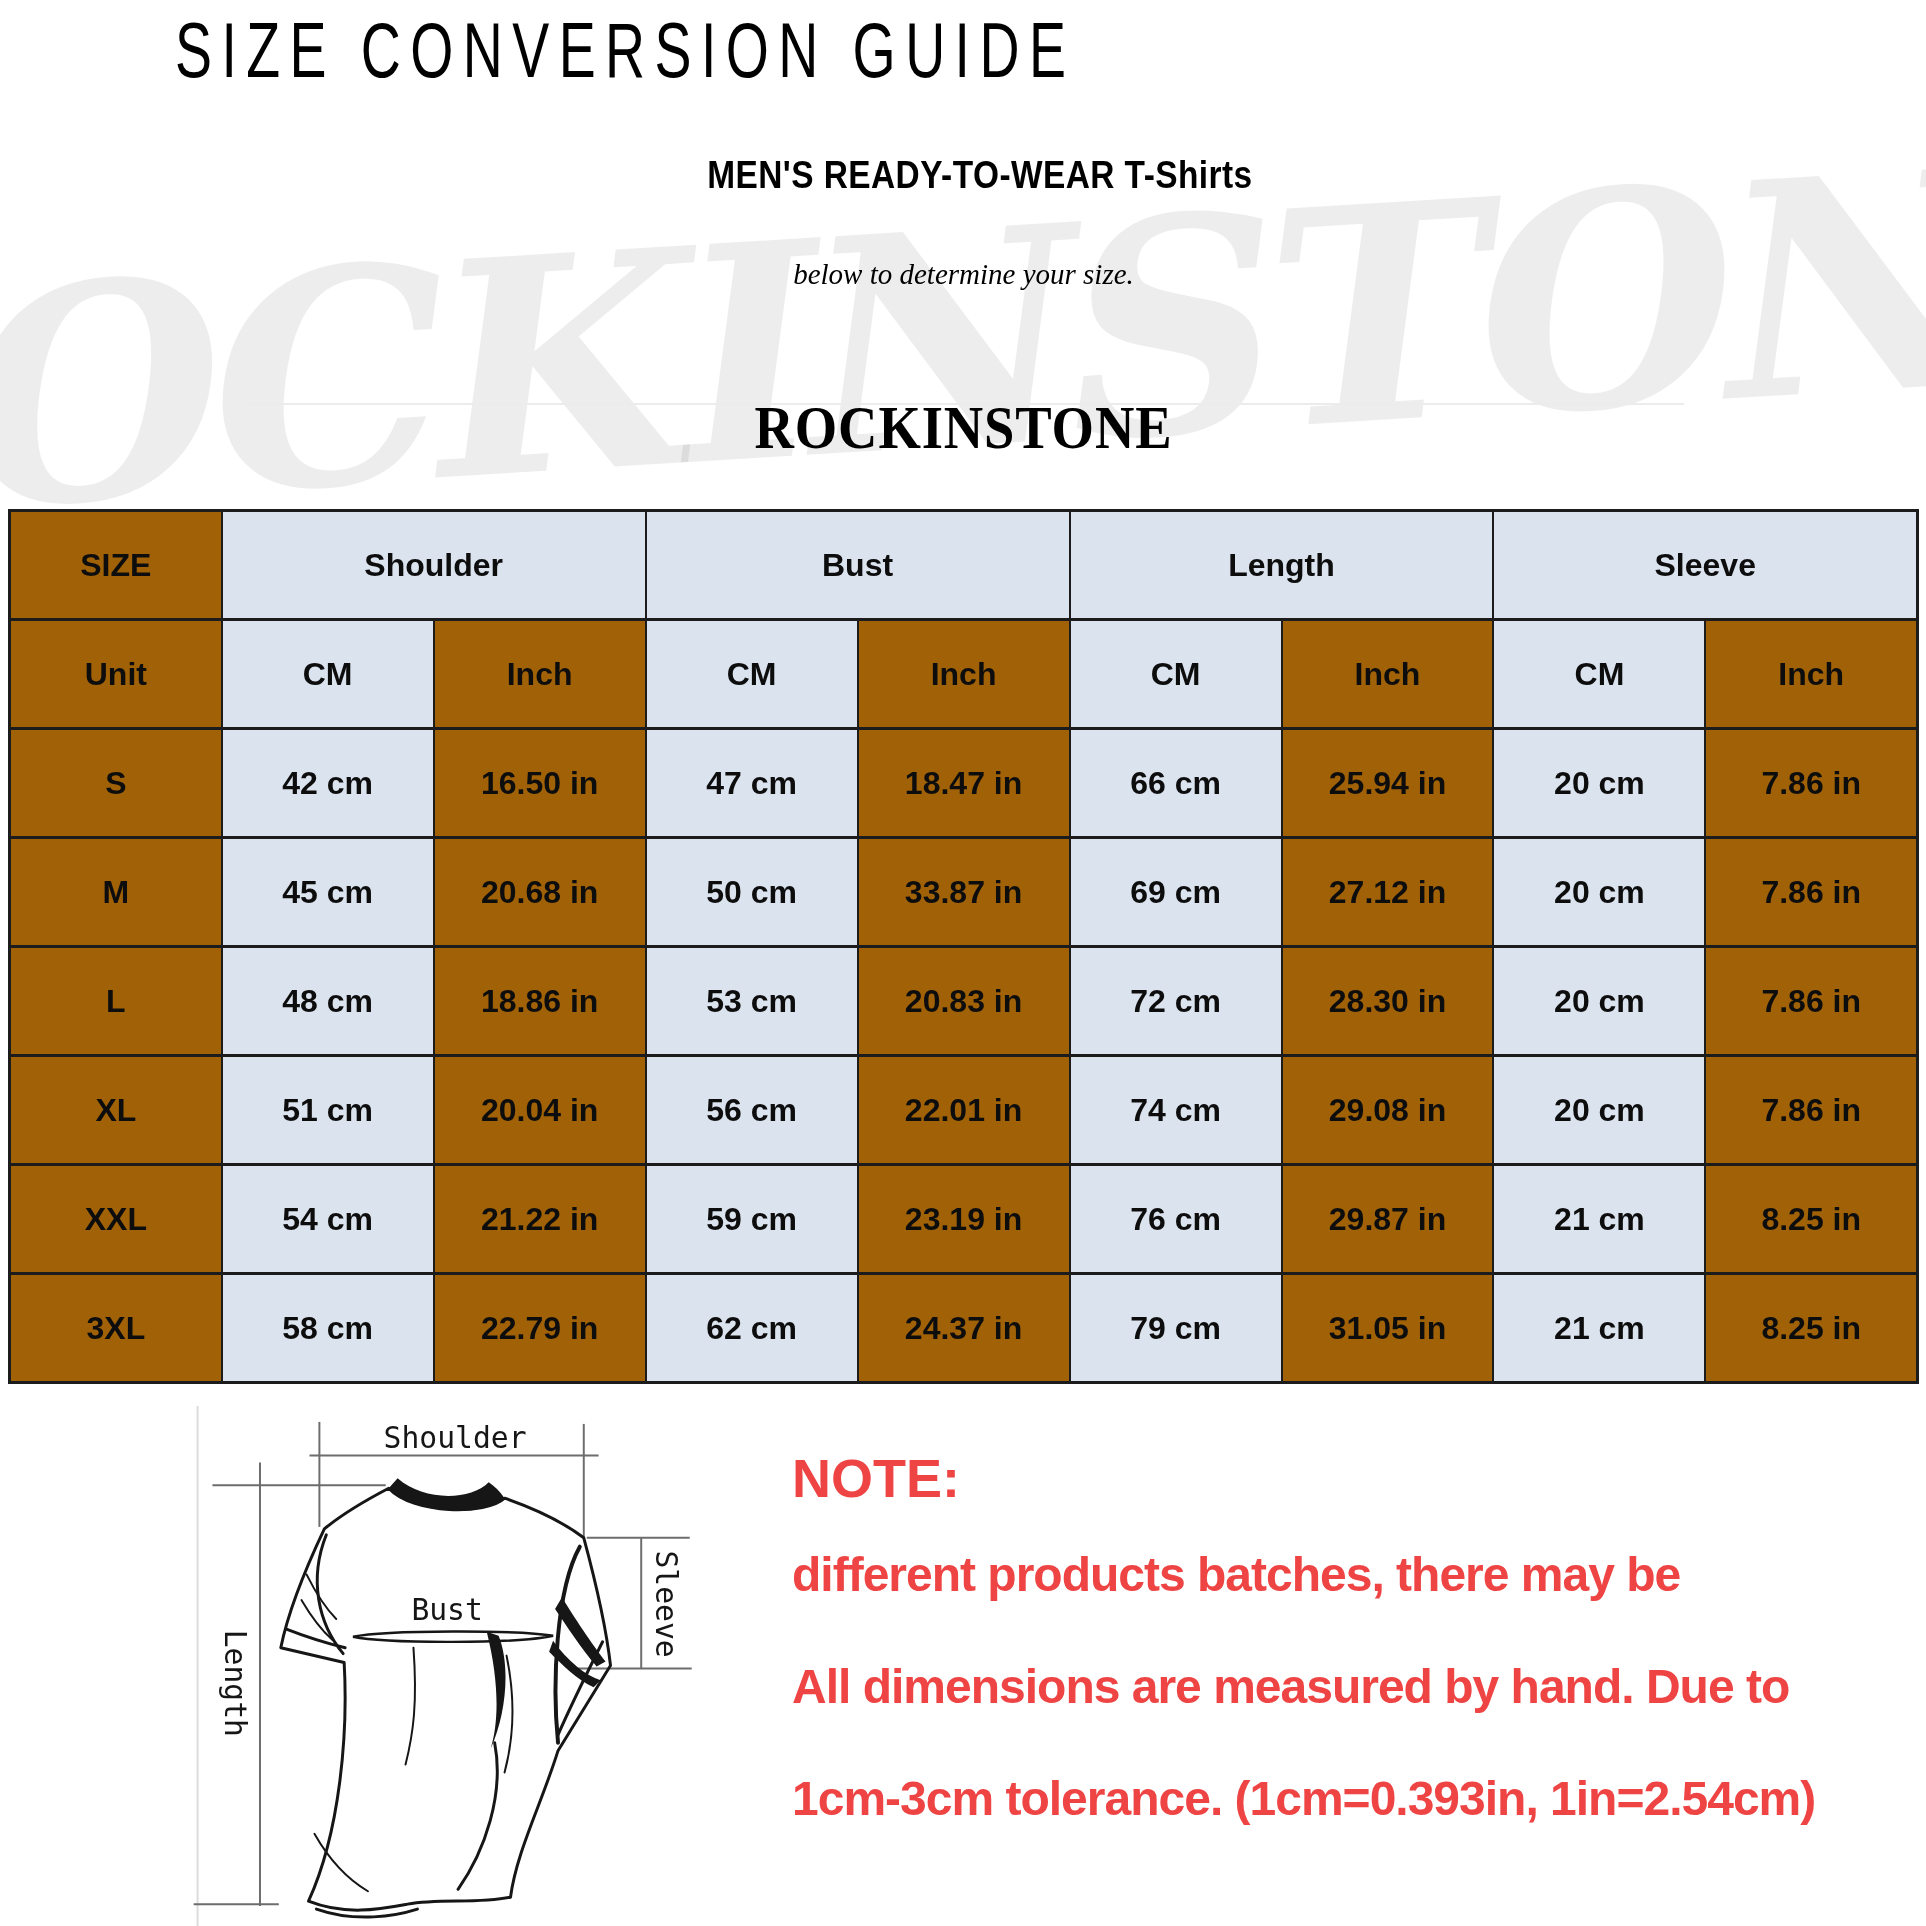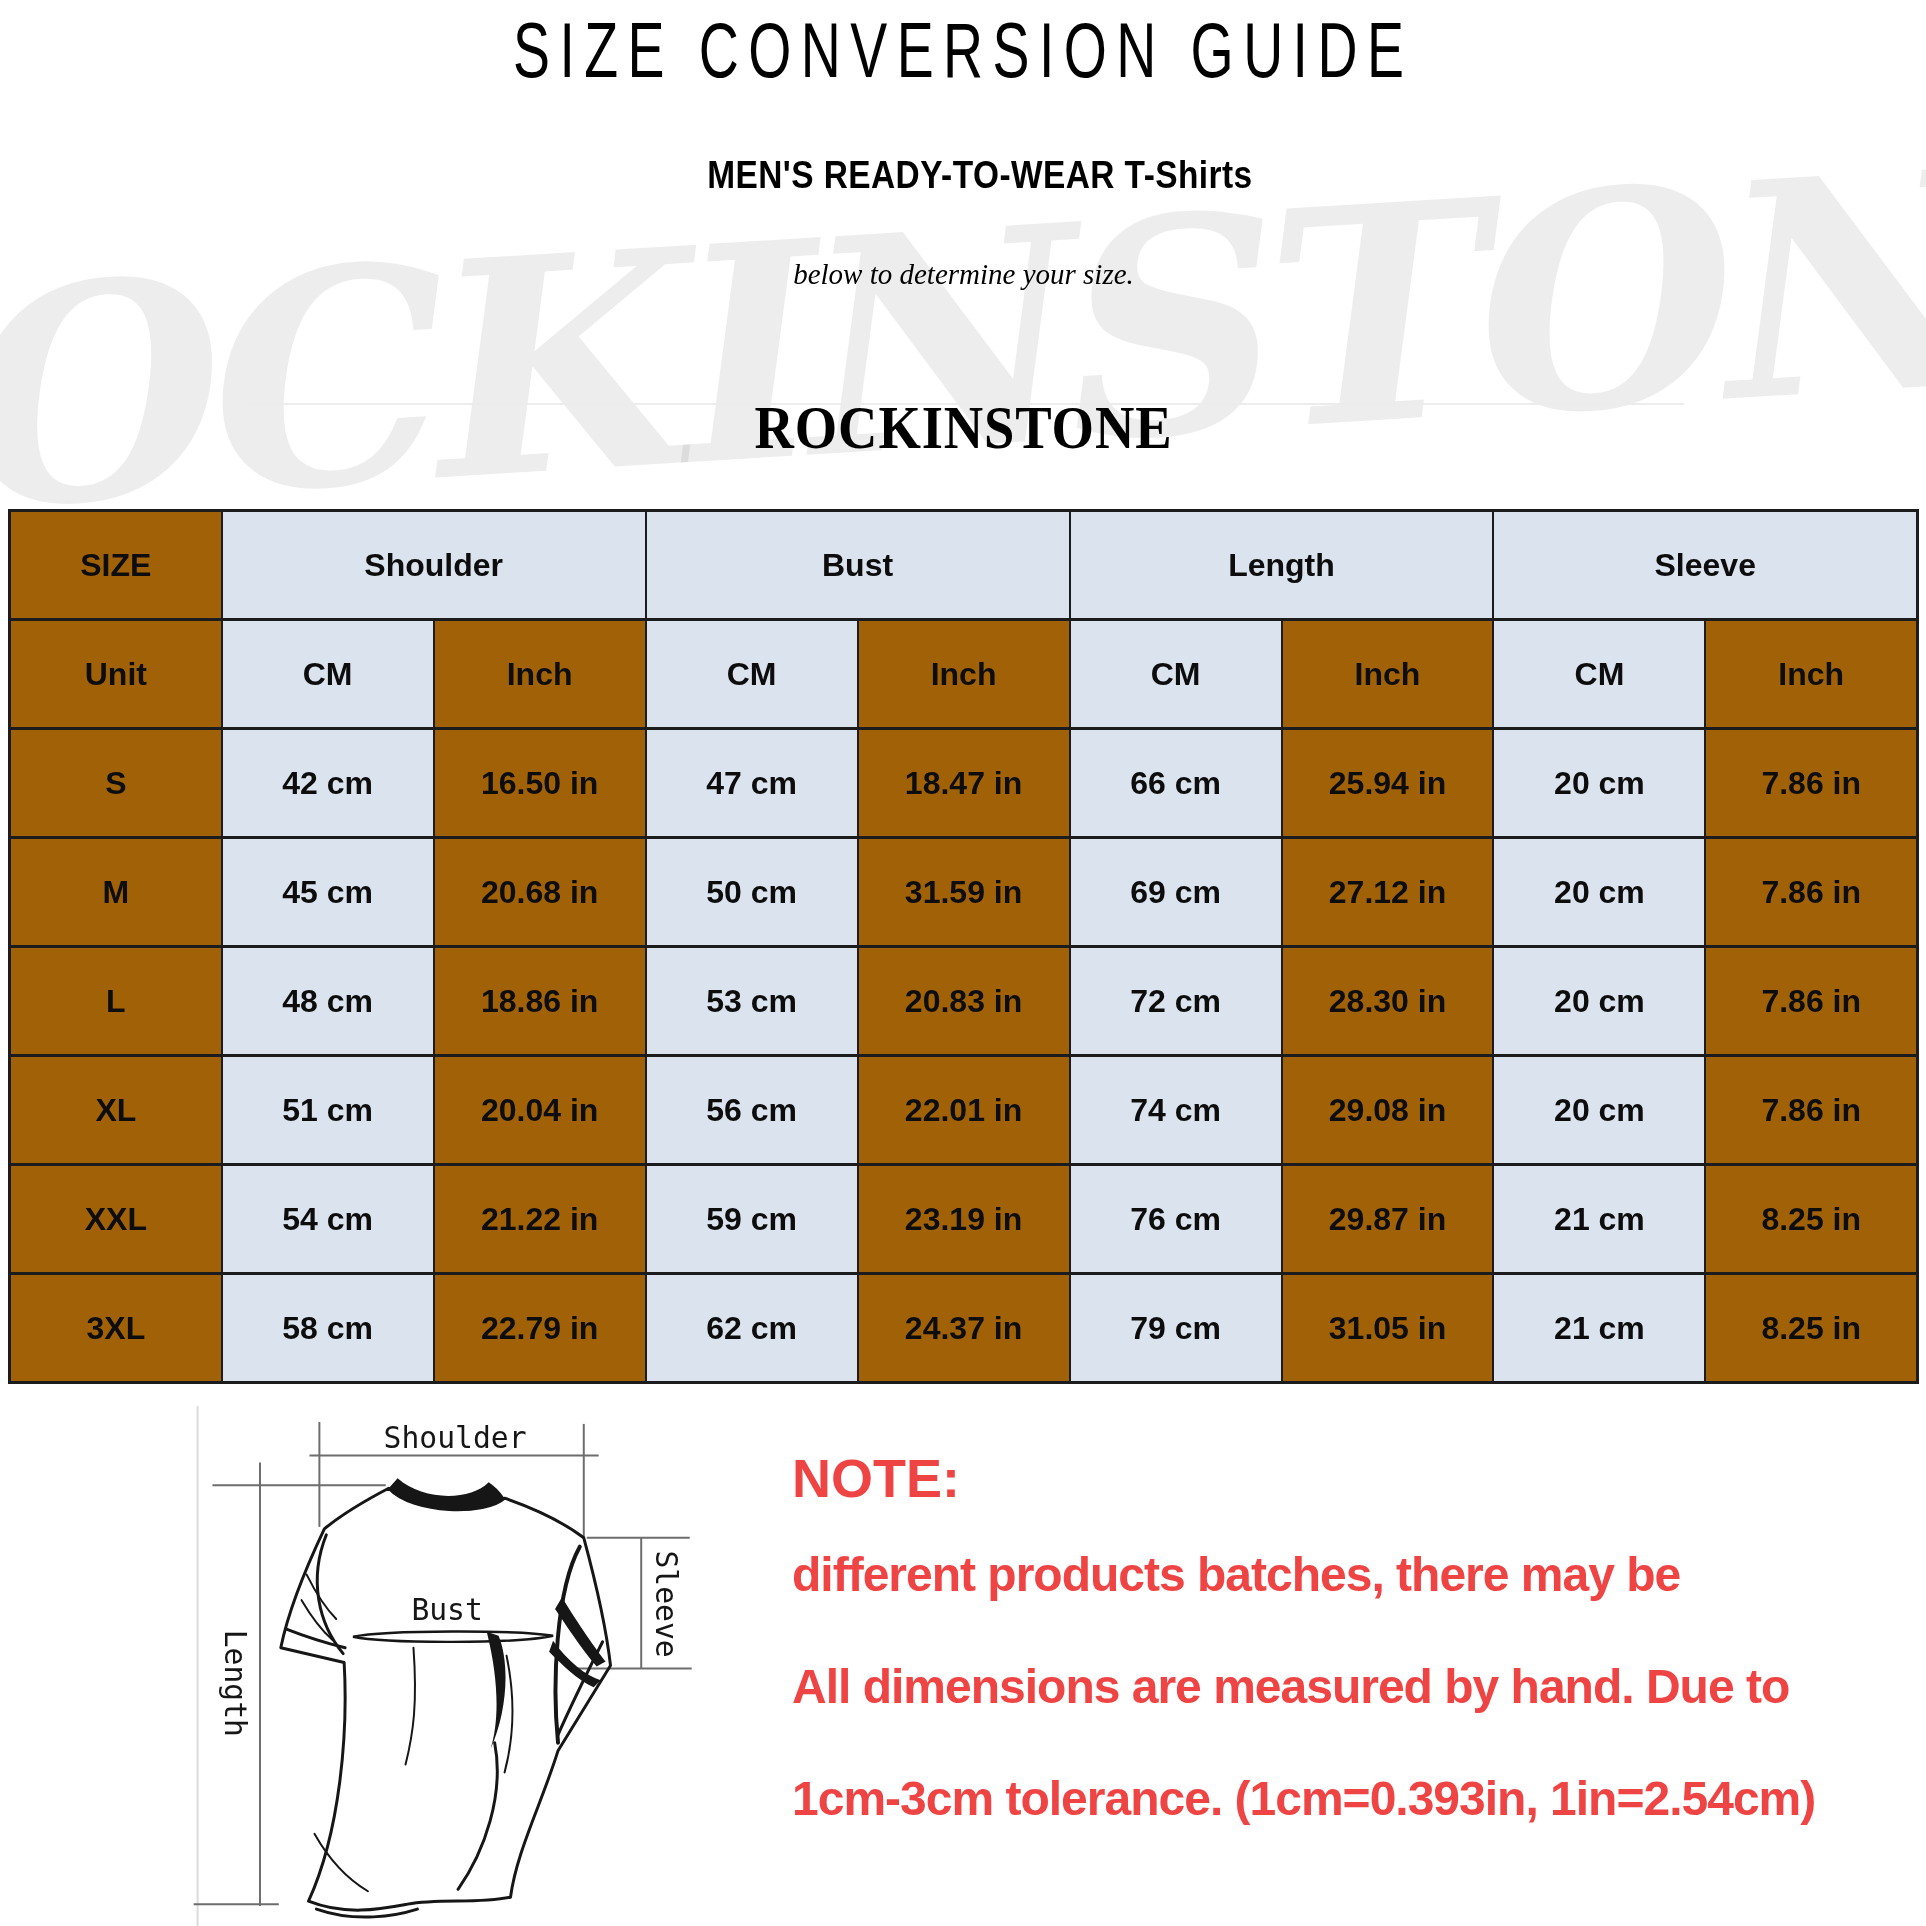--- a/index.html
+++ b/index.html
@@ -11,21 +11,21 @@
   
   .watermark{
     position:absolute;top:166px;left:50%;
     transform:translateX(-50%) rotate(-3.5deg);
     font-family:"DejaVu Serif",serif;font-style:italic;font-weight:bold;
     font-size:297px;letter-spacing:-12px;white-space:nowrap;
     color:rgba(0,0,0,0.07);z-index:0;pointer-events:none;
   }
   .brand-rule{position:absolute;top:403px;left:248px;width:1436px;height:2px;background:#ececec;z-index:0;}
   
-  .title-wrap{position:absolute;top:6px;left:0;width:100%;text-align:center;z-index:2;}
+  .title-wrap{position:absolute;top:6px;left:0;width:100%;z-index:2;}
   .title{display:inline-block;transform:scaleX(0.72);transform-origin:center;
     font-size:77px;font-weight:400;letter-spacing:0.17em;white-space:nowrap;color:#000;}
   .subtitle-wrap{position:absolute;top:154px;left:16px;width:100%;text-align:center;z-index:2;}
   .subtitle{display:inline-block;transform:scaleX(0.88);font-size:38px;font-weight:700;letter-spacing:0.5px;color:#000;}
   .desc{position:absolute;top:244px;left:0;width:100%;text-align:center;z-index:2;
     font-family:"Liberation Serif",serif;font-style:italic;font-size:29px;line-height:61px;color:#000;}
   .brand-wrap{position:absolute;top:392px;left:0;width:100%;text-align:center;z-index:2;}
   .brand{display:inline-block;transform:scaleX(0.88);font-family:"Liberation Serif",serif;
     font-weight:700;font-size:62px;letter-spacing:1px;color:#000;}
   
@@ -108,21 +108,21 @@
     <td class="blue">66 cm</td>
     <td>25.94 in</td>
     <td class="blue">20 cm</td>
     <td>7.86 in</td>
   </tr>
   <tr>
     <td>M</td>
     <td class="blue">45 cm</td>
     <td>20.68 in</td>
     <td class="blue">50 cm</td>
-    <td>31.59 in</td>
+    <td>33.87 in</td>
     <td class="blue">69 cm</td>
     <td>27.12 in</td>
     <td class="blue">20 cm</td>
     <td>7.86 in</td>
   </tr>
   <tr>
     <td>L</td>
     <td class="blue">48 cm</td>
     <td>18.86 in</td>
     <td class="blue">53 cm</td>

